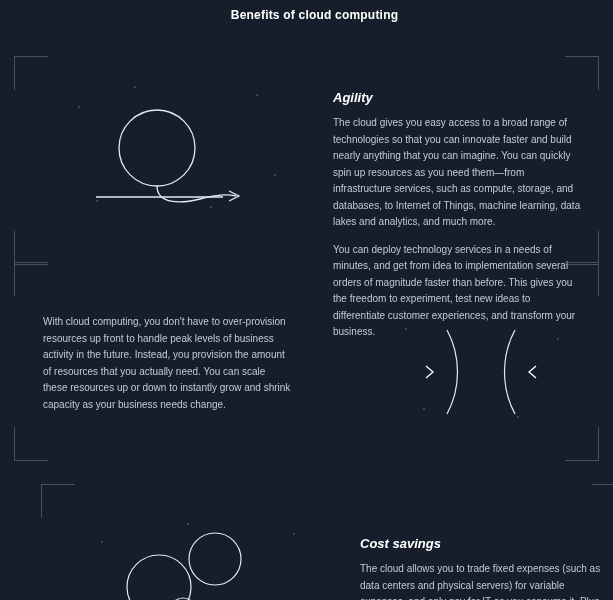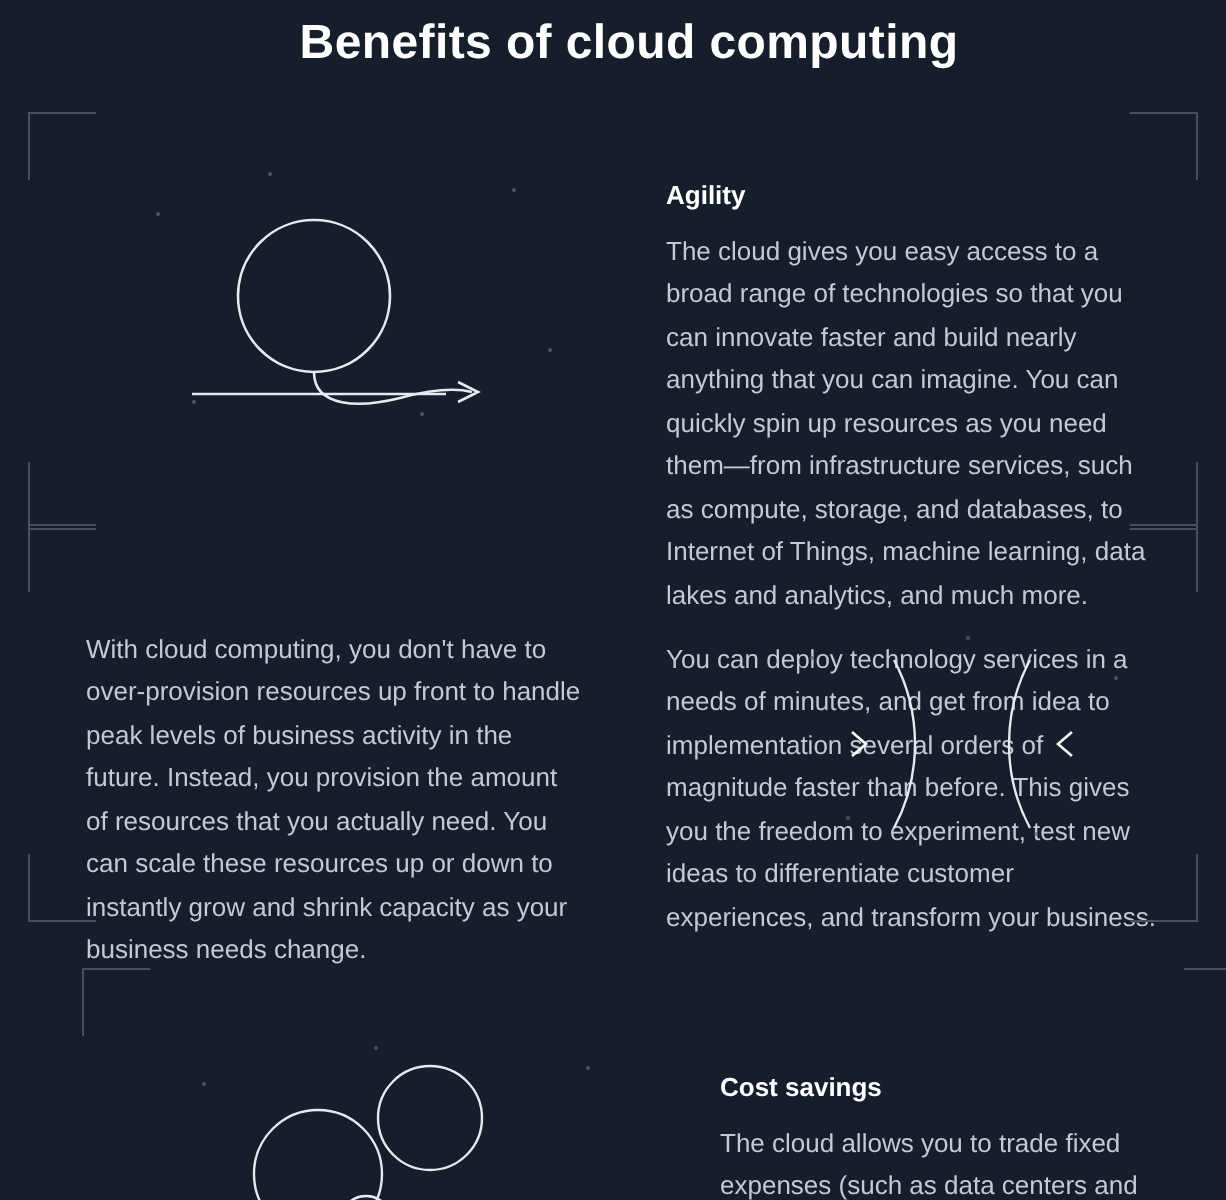--- a/index.html
+++ b/index.html
@@ -12,21 +12,21 @@
     width: 613px;
     height: 600px;
     position: relative;
     overflow: hidden;
     font-family: "Liberation Sans", sans-serif;
     color: #d6dbe3;
   }
 
   .page-title {
     text-align: center;
-    font-size: 24px;
+    font-size: 12px;
     font-weight: 600;
     color: #ffffff;
     letter-spacing: 0.2px;
     padding-top: 8px;
     margin: 0;
     padding-left: 16px;
   }
 
   
   .section {
@@ -42,24 +42,25 @@
 
   .text-cell {
     flex: 0 0 auto;
   }
 
   .sec-title {
     font-size: 13px;
     font-weight: 700;
     color: #ffffff;
     margin: 0 0 10px 0;
+    font-style: italic;
   }
 
   .sec-para {
-    font-size: 13px;
+    font-size: 10px;
     line-height: 1.65;
     color: #c3cad4;
     margin: 0 0 11px 0;
   }
   .sec-para:last-child { margin-bottom: 0; }
 
   
   .bracket {
     position: absolute;
     width: 34px;

